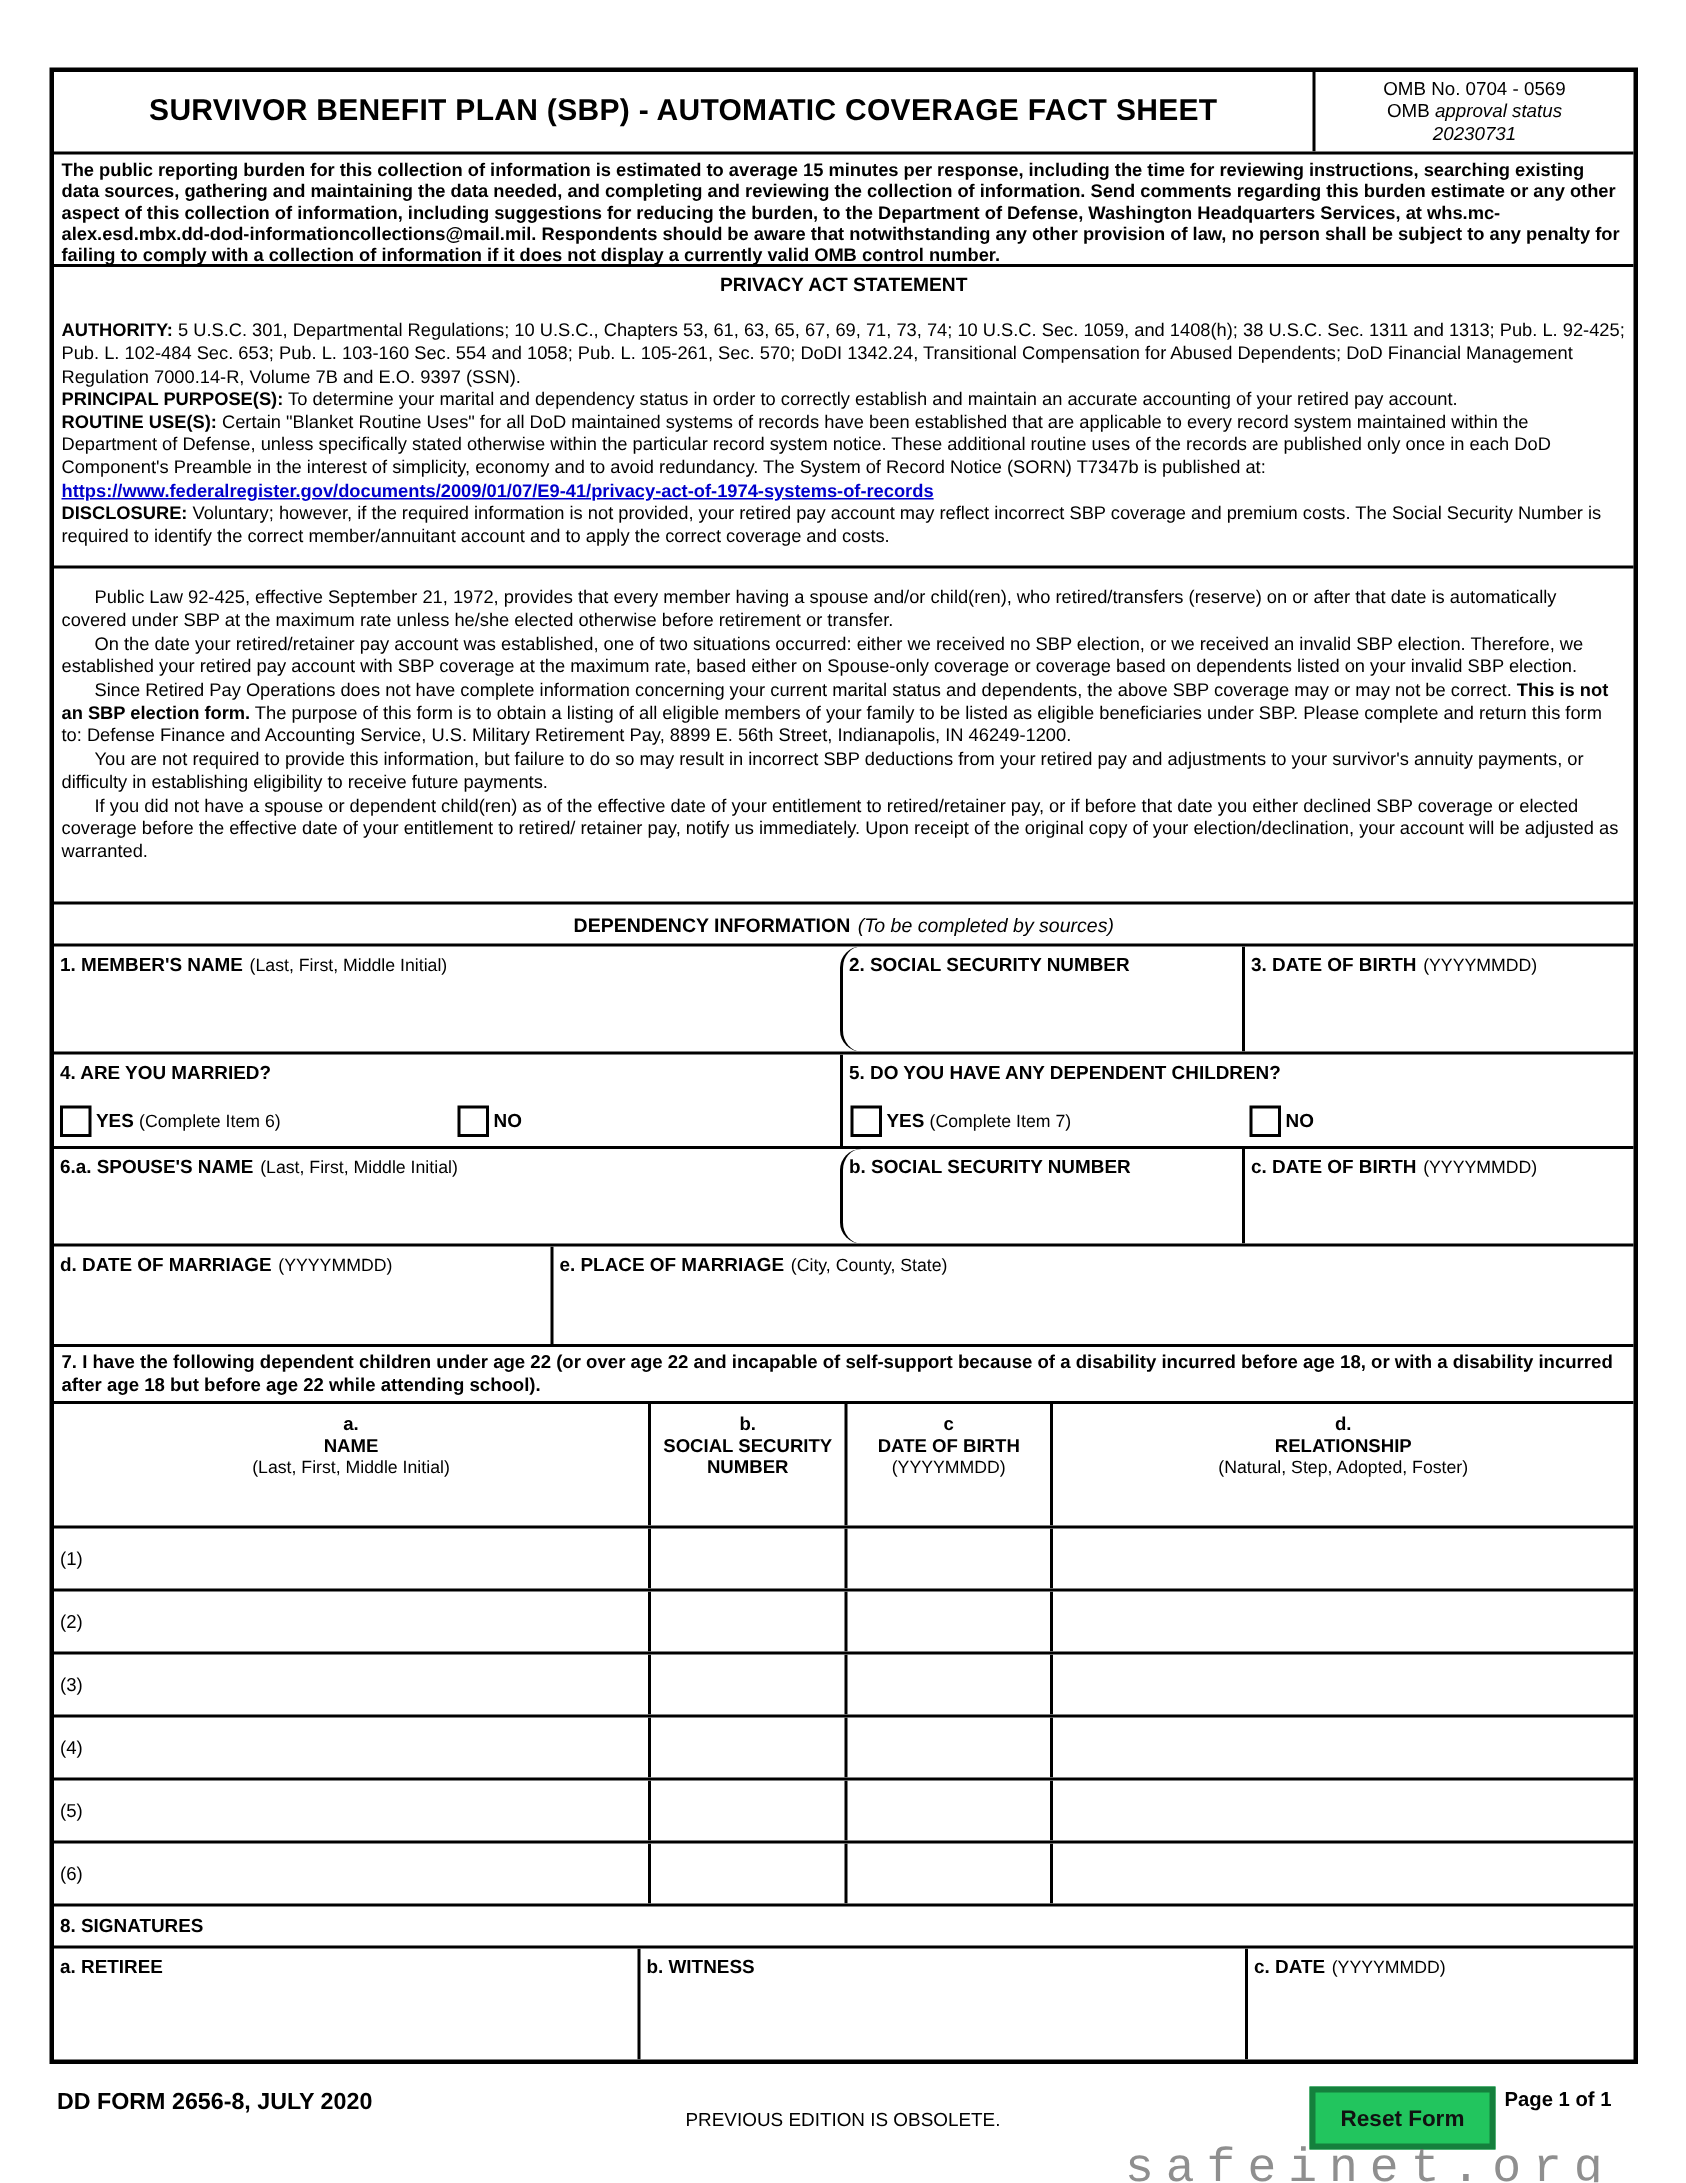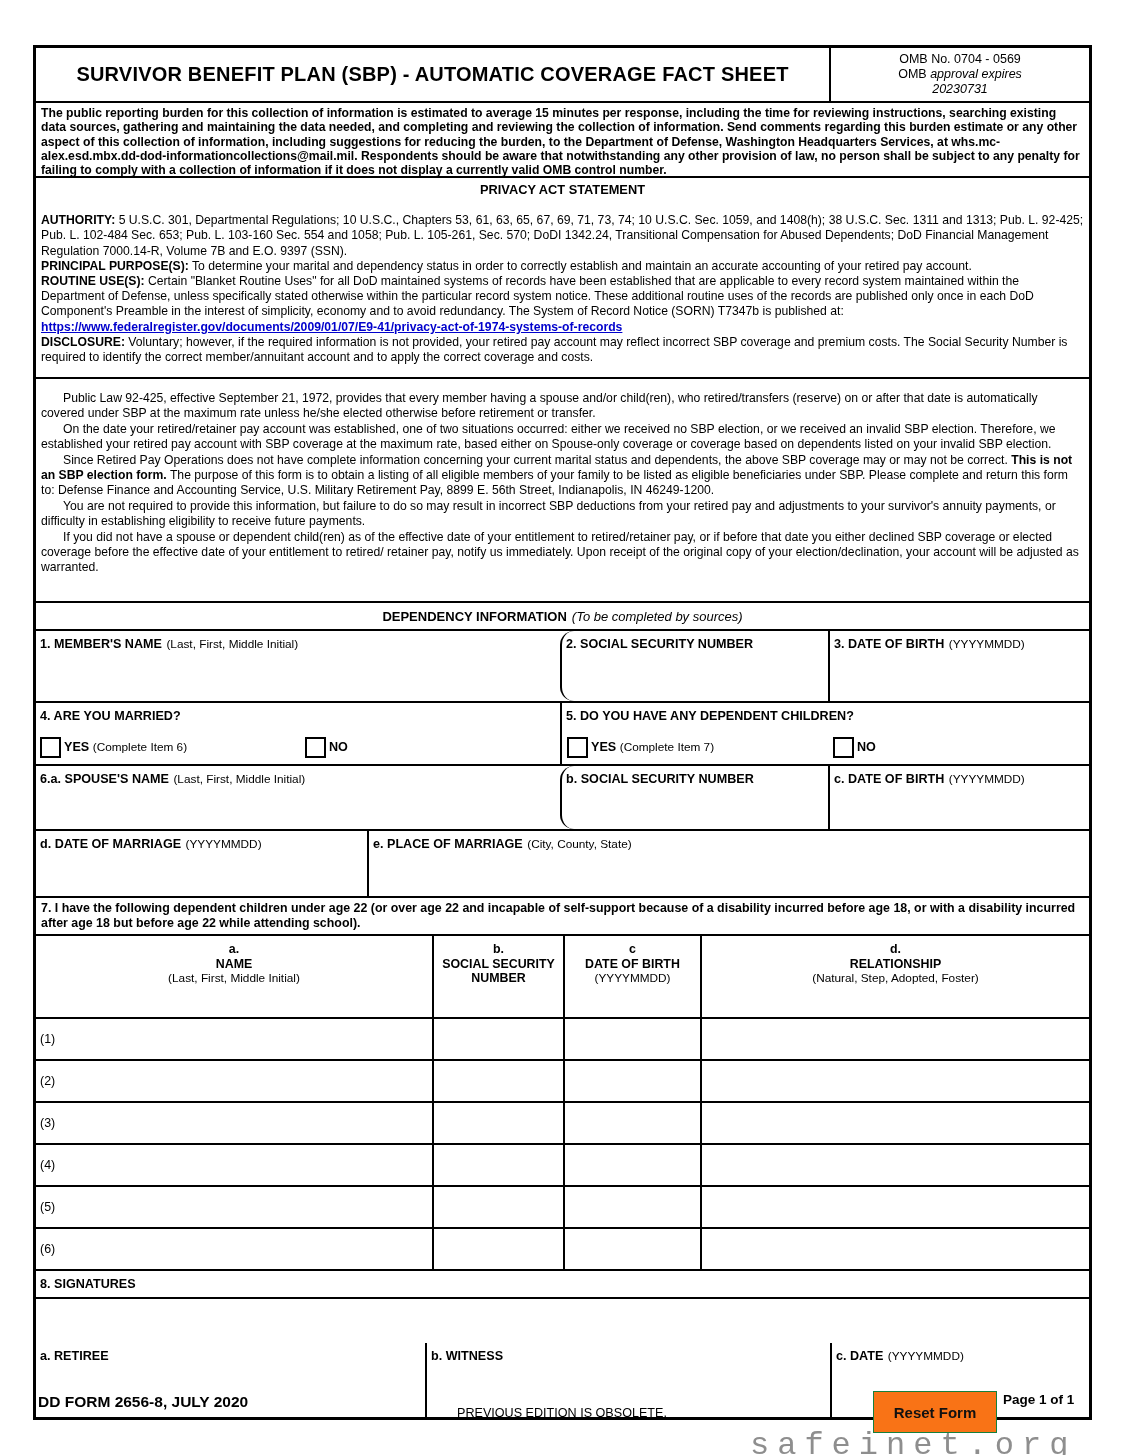--- a/index.html
+++ b/index.html
@@ -7,21 +7,21 @@
   .page { position:relative; width:1124px; height:1455px; background:#fff; overflow:hidden; }
 
   .form { position:absolute; left:33px; top:45px; width:1059px; border:3px solid #000; background:#fff; }
   .sec { border-bottom:2px solid #000; overflow:hidden; position:relative; }
   .sec:last-child { border-bottom:none; }
 
   
   .hdr { height:55px; display:flex; }
   .hdr-title { flex:1; display:flex; align-items:center; justify-content:center;
                font-weight:bold; font-size:20px; letter-spacing:.2px; }
-  .hdr-omb { width:260px; border-left:2px solid #000; display:flex; flex-direction:column;
+  .hdr-omb { width:214px; border-left:2px solid #000; display:flex; flex-direction:column;
              align-items:center; justify-content:center; font-size:12.5px; line-height:15px; }
   .it { font-style:italic; }
   .b { font-weight:bold; }
 
   
   .burden { height:75px; padding:3px 5px; font-weight:bold; font-size:12.2px; line-height:14.3px; }
 
   
   .privacy { height:201px; padding:4px 5px; font-size:12.2px; line-height:15.2px; }
   .privacy-title { text-align:center; font-weight:bold; font-size:12.8px; margin-bottom:16px; }
@@ -60,47 +60,47 @@
   .thead { height:83px; display:flex; text-align:center; font-size:12.4px; line-height:14.5px; }
   .thead .cell { padding-top:6px; }
   .tw1 { width:396px; } .tw2 { width:131px; } .tw3 { width:137px; } .twrest { flex:1; }
   .trow { height:42px; display:flex; }
   .trow .cell { display:flex; align-items:center; font-size:12.4px; }
   .thead .cell, .trow .cell { border-left:2px solid #000; }
   .thead .cell:first-child, .trow .cell:first-child { border-left:none; }
 
   
   .sigbar { height:28px; display:flex; align-items:center; padding:0 4px; }
-  .sigrow { height:74px; display:flex;margin-top:44px; }
+  .sigrow { height:74px; display:flex; }
   .sw1 { width:389px; } .sw2 { width:405px; } .swrest { flex:1; }
 
   
   .footer-formnum { position:absolute; left:38px; top:1393px; font-weight:bold; font-size:15.5px; }
   .footer-obsolete { position:absolute; left:0; top:1406px; width:1124px; text-align:center; font-size:12.6px; }
   .reset-btn { position:absolute; left:873px; top:1391px; width:124px; height:42px;
-               background:#f97316; border:1px solid #15803d; font-family:"Liberation Sans", sans-serif;
+               background:#22c55e; border:4px solid #15803d; font-family:"Liberation Sans", sans-serif;
                font-weight:bold; font-size:15px; color:#111; z-index:1; cursor:pointer; }
   .page-info { position:absolute; left:1003px; top:1392px; font-weight:bold; font-size:13.5px; z-index:3; }
   .watermark { position:absolute; left:750px; top:1427px; font-family:"Liberation Mono", monospace;
                font-size:32px; letter-spacing:8px; color:#737373; opacity:.8; z-index:2;
                pointer-events:none; white-space:nowrap; }
 </style>
 </head>
 <body>
 
 <div class="page">
   <div class="form">
 
     <div class="sec hdr">
       <div class="hdr-title">SURVIVOR BENEFIT PLAN (SBP) - AUTOMATIC COVERAGE FACT SHEET</div>
       <div class="hdr-omb">
         <div>OMB No. 0704 - 0569</div>
         <div>
           <span>OMB</span>
-          <span class="it">approval expires</span>
+          <span class="it">approval status</span>
         </div>
         <div class="it">20230731</div>
       </div>
     </div>
 
     <div class="sec burden">The public reporting burden for this collection of information is estimated to average 15 minutes per response, including the time for reviewing instructions, searching existing data sources, gathering and maintaining the data needed, and completing and reviewing the collection of information. Send comments regarding this burden estimate or any other aspect of this collection of information, including suggestions for reducing the burden, to the Department of Defense, Washington Headquarters Services, at whs.mc-alex.esd.mbx.dd-dod-informationcollections@mail.mil. Respondents should be aware that notwithstanding any other provision of law, no person shall be subject to any penalty for failing to comply with a collection of information if it does not display a currently valid OMB control number.</div>
 
     <div class="sec privacy">
       <div class="privacy-title">PRIVACY ACT STATEMENT</div>
       <div><span class="b">AUTHORITY:</span><span> 5 U.S.C. 301, Departmental Regulations; 10 U.S.C., Chapters 53, 61, 63, 65, 67, 69, 71, 73, 74; 10 U.S.C. Sec. 1059, and 1408(h); 38 U.S.C. Sec. 1311 and 1313; Pub. L. 92-425; Pub. L. 102-484 Sec. 653; Pub. L. 103-160 Sec. 554 and 1058; Pub. L. 105-261, Sec. 570; DoDI 1342.24, Transitional Compensation for Abused Dependents; DoD Financial Management Regulation 7000.14-R, Volume 7B and E.O. 9397 (SSN).</span></div>

